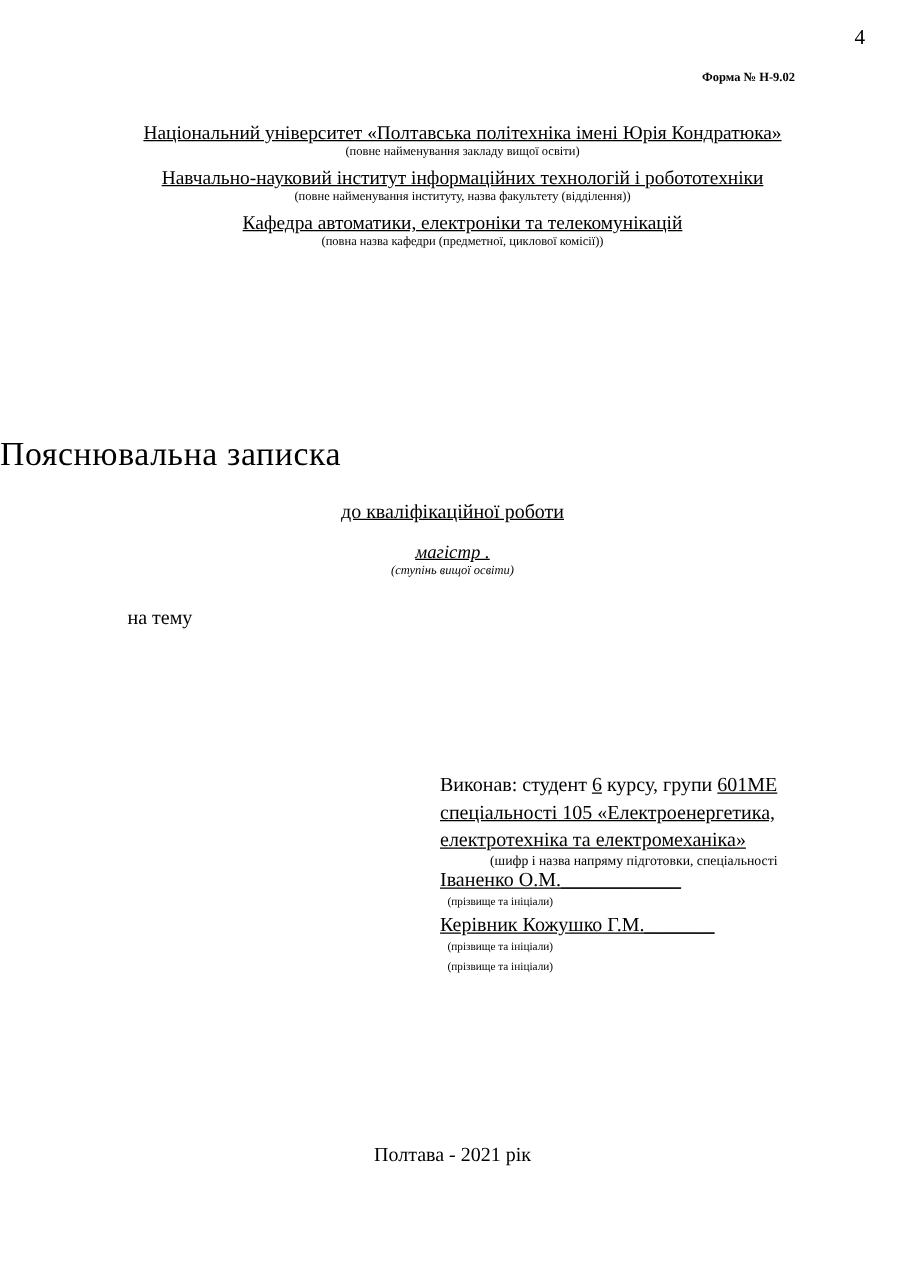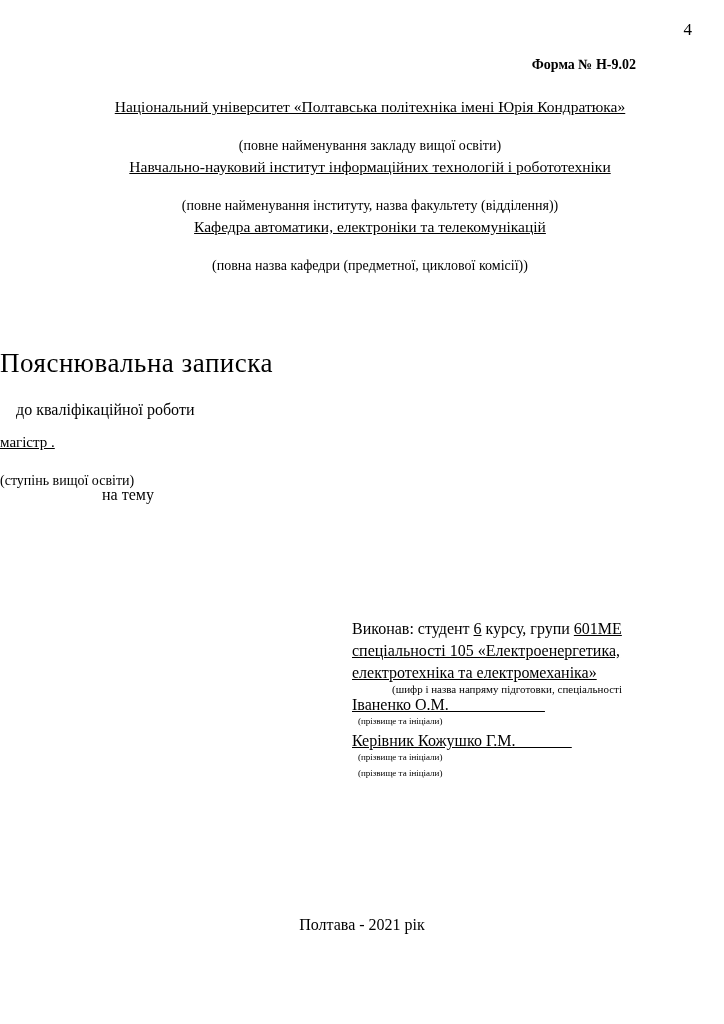--- a/index.html
+++ b/index.html
@@ -16,64 +16,66 @@
   .page-number {
     position: absolute;
     top: 20px;
     right: 32px;
     font-size: 17px;
   }
   .form-number {
     position: absolute;
     top: 57px;
     right: 88px;
-    font-size: 14px;
+    font-size: 10px;
     font-weight: bold;
   }
   .header-block {
     position: absolute;
     top: 97px;
     left: 60px;
     right: 44px;
     text-align: center;
   }
   .header-line {
     font-size: 15.5px;
     text-decoration: underline;
     line-height: 19px;
   }
   .caption {
-    font-size: 14px;
+    font-size: 10px;
     line-height: 12px;
     color: #000000;
-    margin-top: 24px;
   }
   .header-gap { height: 5px; }
   .main-title {
     position: absolute;
     top: 348px;
     left: 0;
     right: 0;
     text-align: left;
     font-size: 27px;
     letter-spacing: 0.5px;
   }
   .subtitle {
     position: absolute;
     top: 401px;
-    left: 16px;
+    left: 0;
     right: 0;
+    text-align: center;
     font-size: 16px;
+    text-decoration: underline;
   }
   .degree-block {
     position: absolute;
     top: 434px;
     left: 0;
     right: 0;
-    text-align: left;
+    text-align: center;
+    font-style: italic;
   }
   .degree {
     font-size: 15px;
     text-decoration: underline;
   }
   .topic-block {
     position: absolute;
     top: 485px;
     left: 102px;
     right: 58px;

